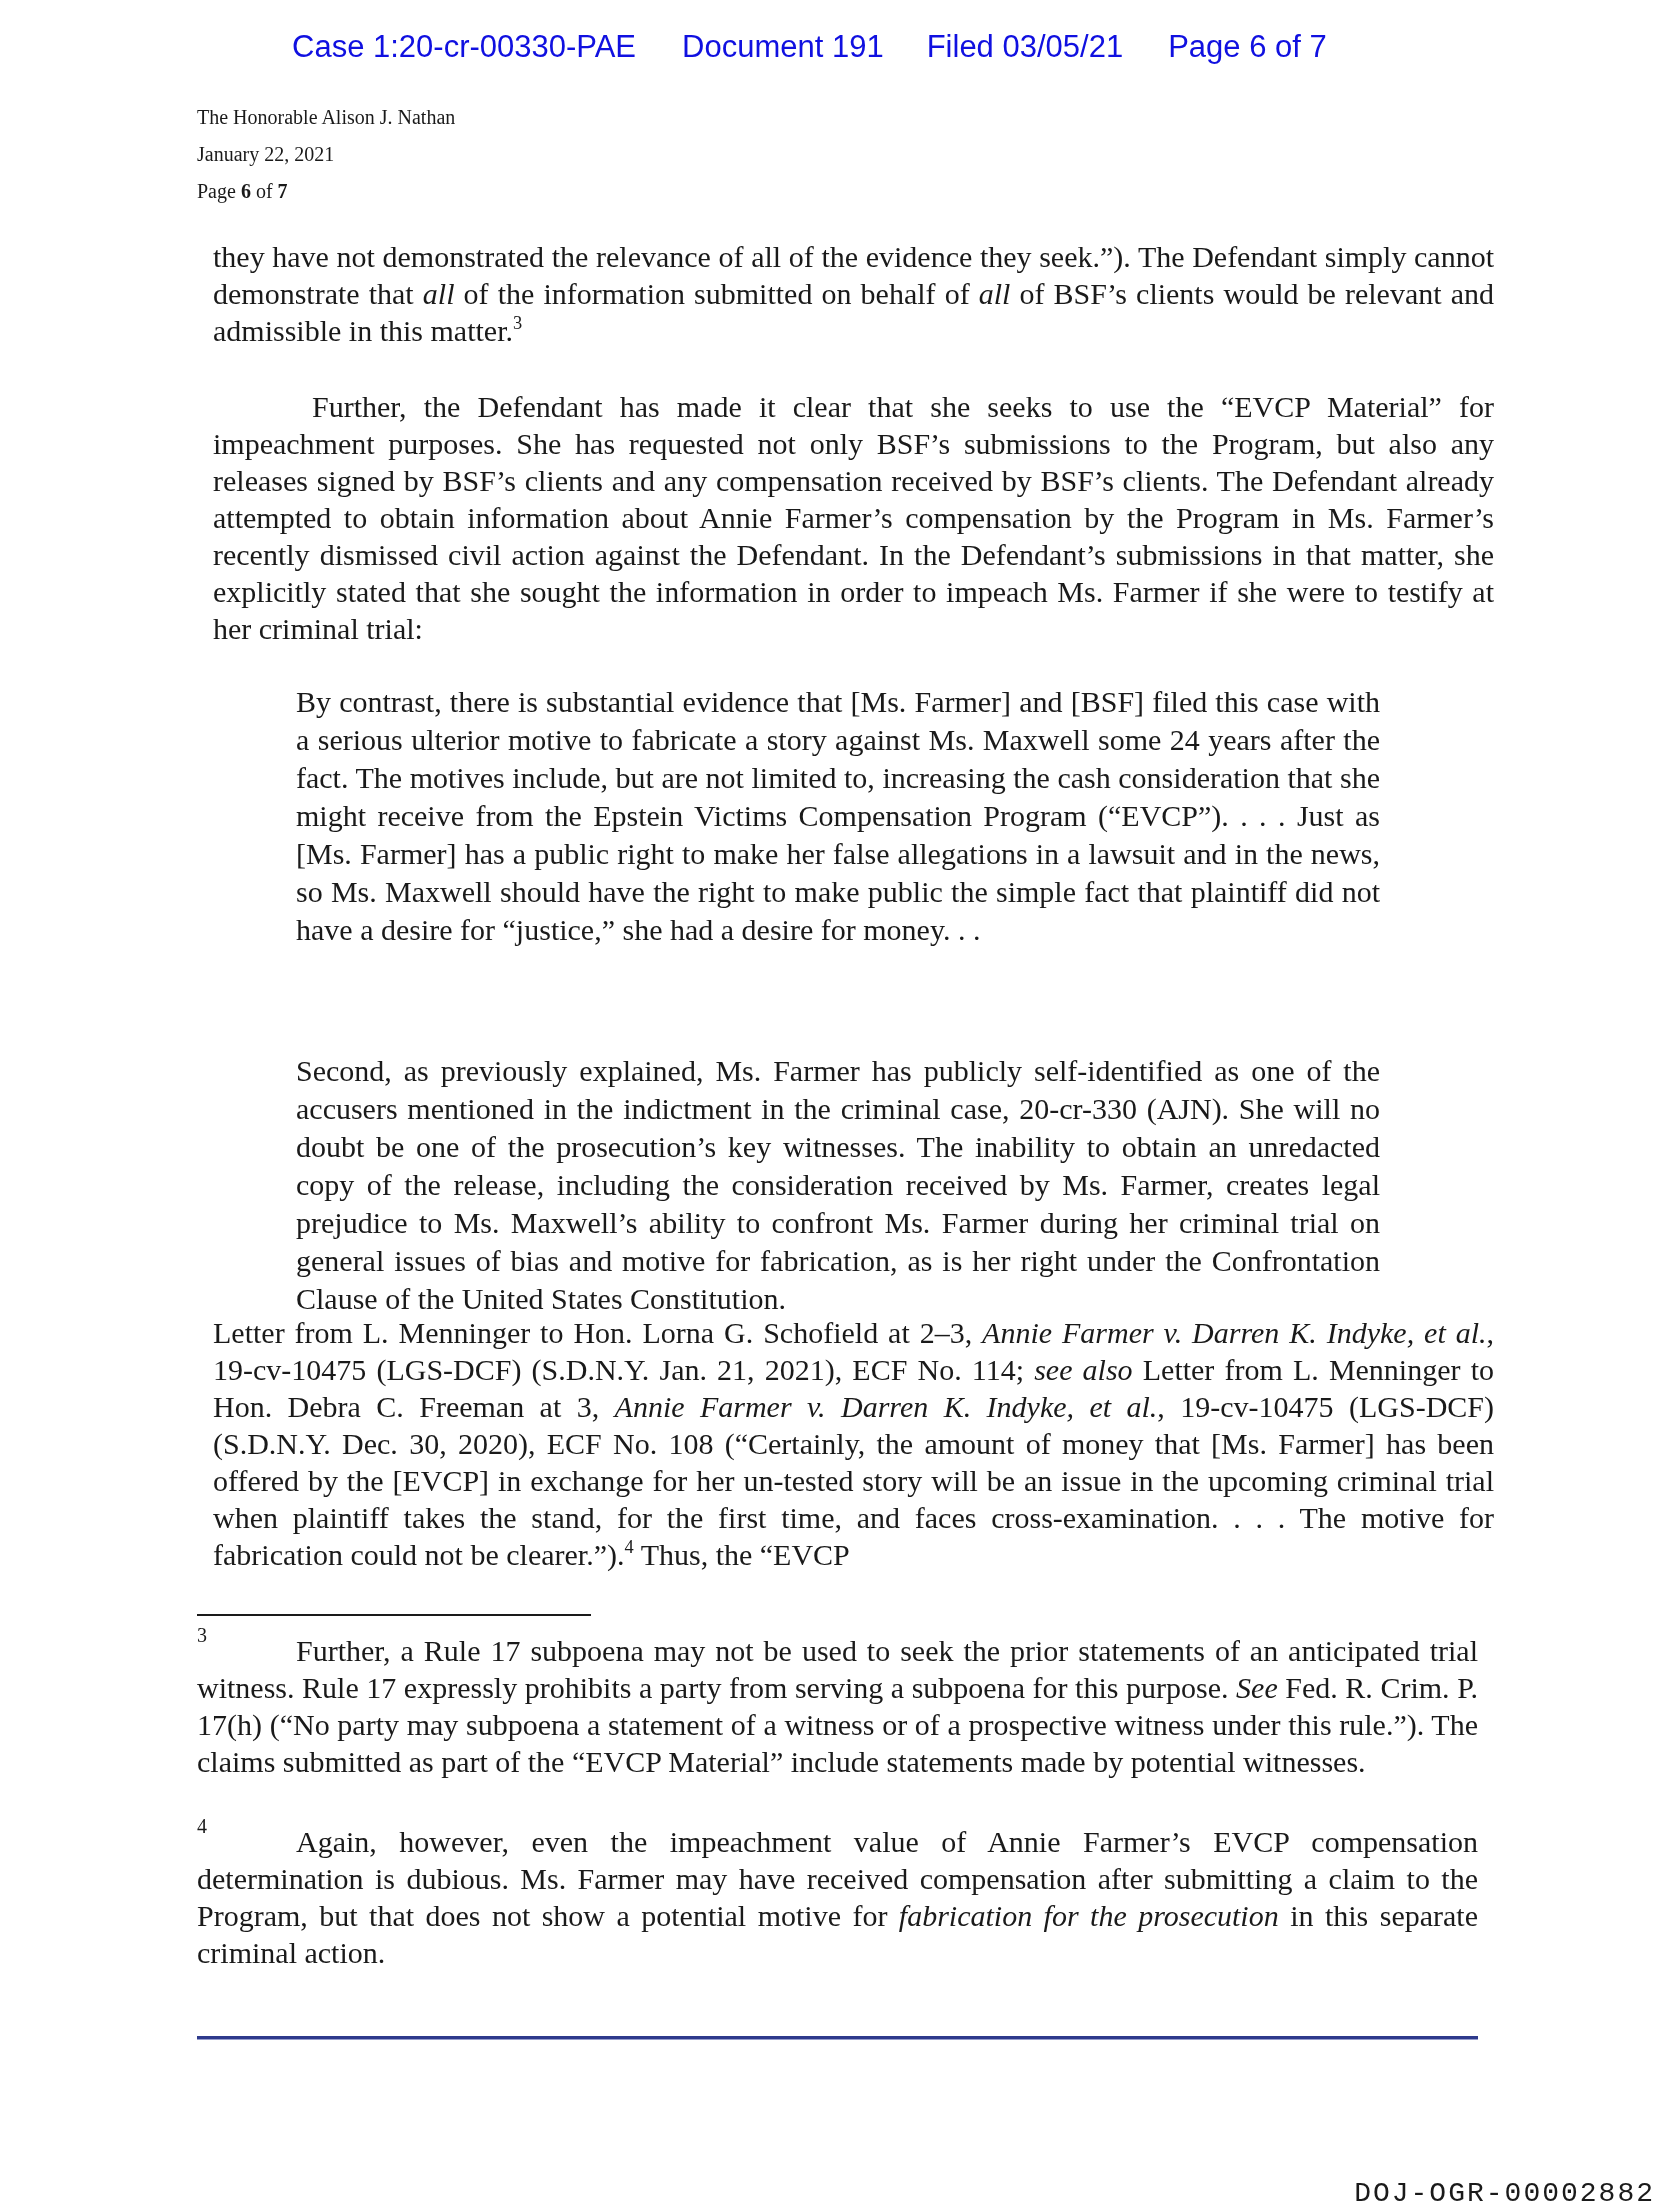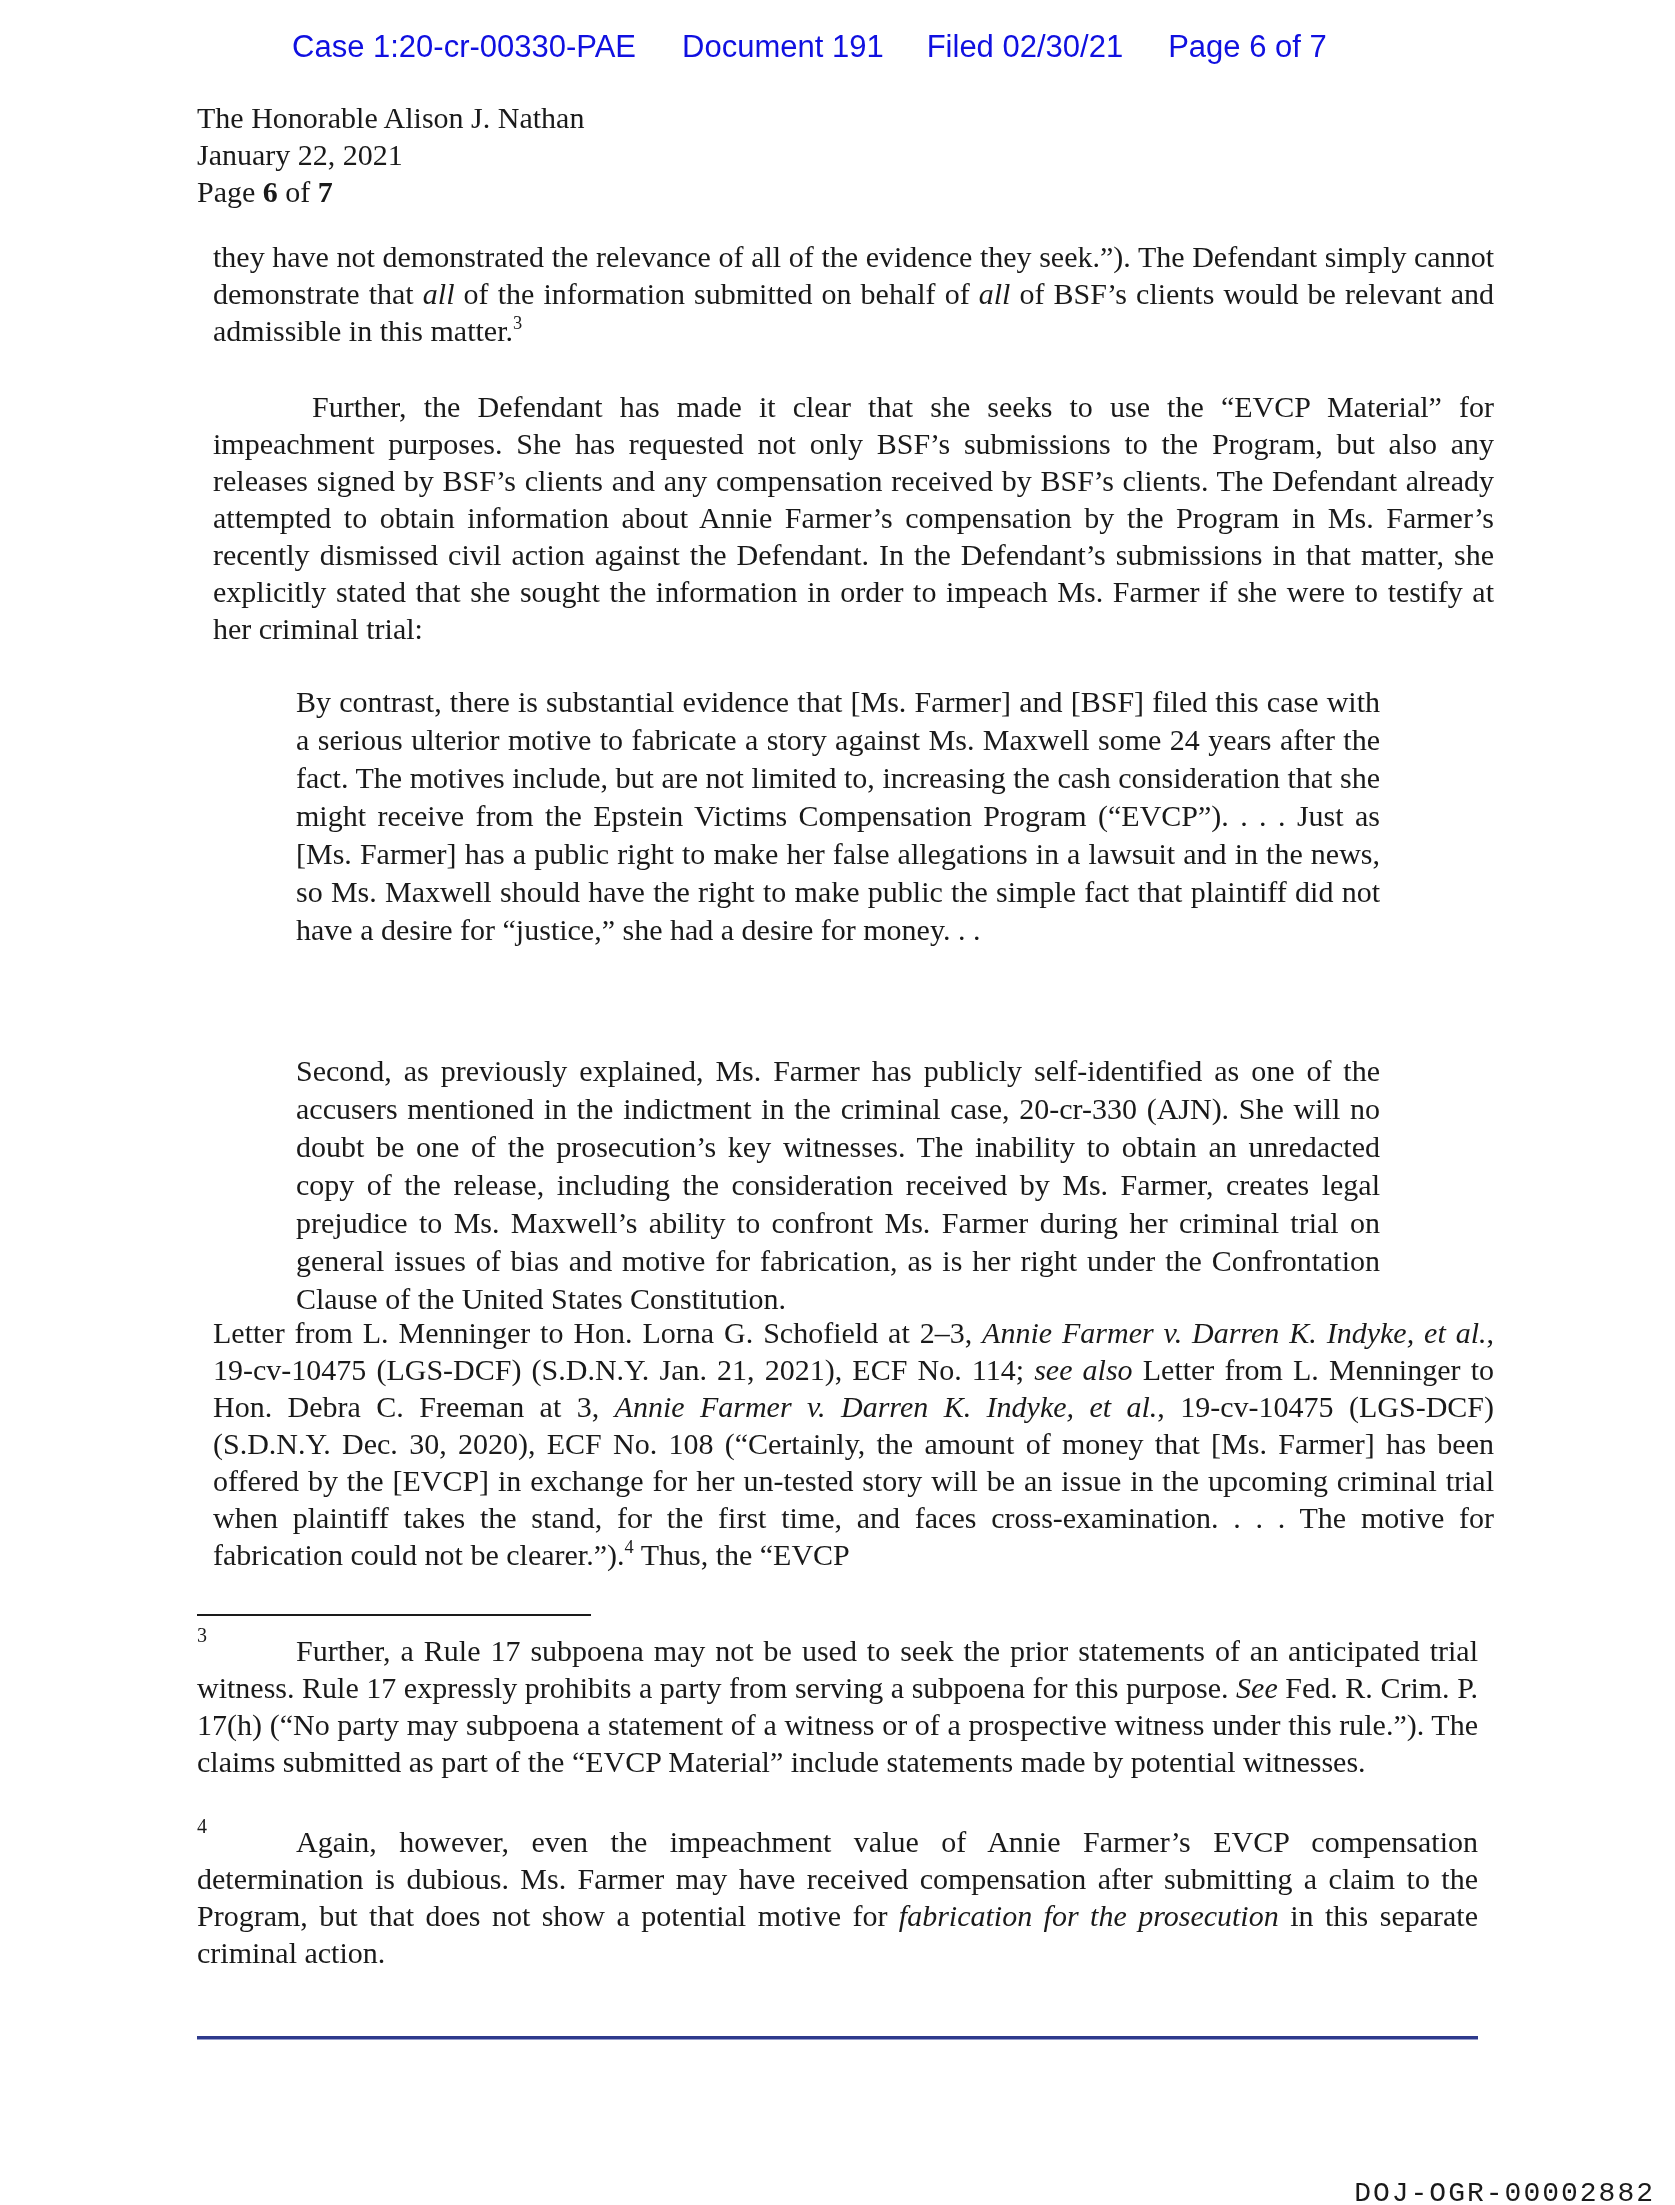--- a/index.html
+++ b/index.html
@@ -14,21 +14,21 @@
     font-size: 31px; color: #1010e0; white-space: nowrap;
     letter-spacing: 0px;
   }
   .ecf-header span { display: inline-block; }
   .ecf-header .sep { width: 46px; }
   .ecf-header .sep2 { width: 43px; }
   .ecf-header .sep3 { width: 45px; }
 
   .letterhead {
     position: absolute; top: 99px; left: 197px;
-    font-size: 30px; line-height: 37px;
+    font-size: 20px; line-height: 37px;
   }
   .letterhead .line { display: block; white-space: nowrap; }
   .letterhead b { font-weight: bold; }
 
   .body-text {
     position: absolute; left: 213px; width: 1281px;
     font-size: 30px; line-height: 37px;
     text-align: justify;
   }
   .body-text p { margin: 0; }
@@ -74,21 +74,21 @@
     position: absolute; right: 20px; top: 2178px;
     font-family: "Liberation Mono", "DejaVu Sans Mono", monospace;
     font-size: 28px; color: #1a1a1a; letter-spacing: 2px;
   }
   em { font-style: italic; }
 </style>
 </head>
 <body>
 
 <div class="ecf-header">
-  <span>Case 1:20-cr-00330-PAE</span><span class="sep"></span><span>Document 191</span><span class="sep2"></span><span>Filed 02/30/21</span><span class="sep3"></span><span>Page 6 of 7</span>
+  <span>Case 1:20-cr-00330-PAE</span><span class="sep"></span><span>Document 191</span><span class="sep2"></span><span>Filed 03/05/21</span><span class="sep3"></span><span>Page 6 of 7</span>
 </div>
 
 <div class="letterhead">
   <span class="line">The Honorable Alison J. Nathan</span>
   <span class="line">January 22, 2021</span>
   <span class="line"><span>Page </span><b>6</b><span> of </span><b>7</b></span>
 </div>
 
 <div class="body-text p1">
   <p><span>they have not demonstrated the relevance of all of the evidence they seek.”).  The Defendant simply cannot demonstrate that </span><em>all</em><span> of the information submitted on behalf of </span><em>all</em><span> of BSF’s clients would be relevant and admissible in this matter.</span><sup class="fn">3</sup></p>

